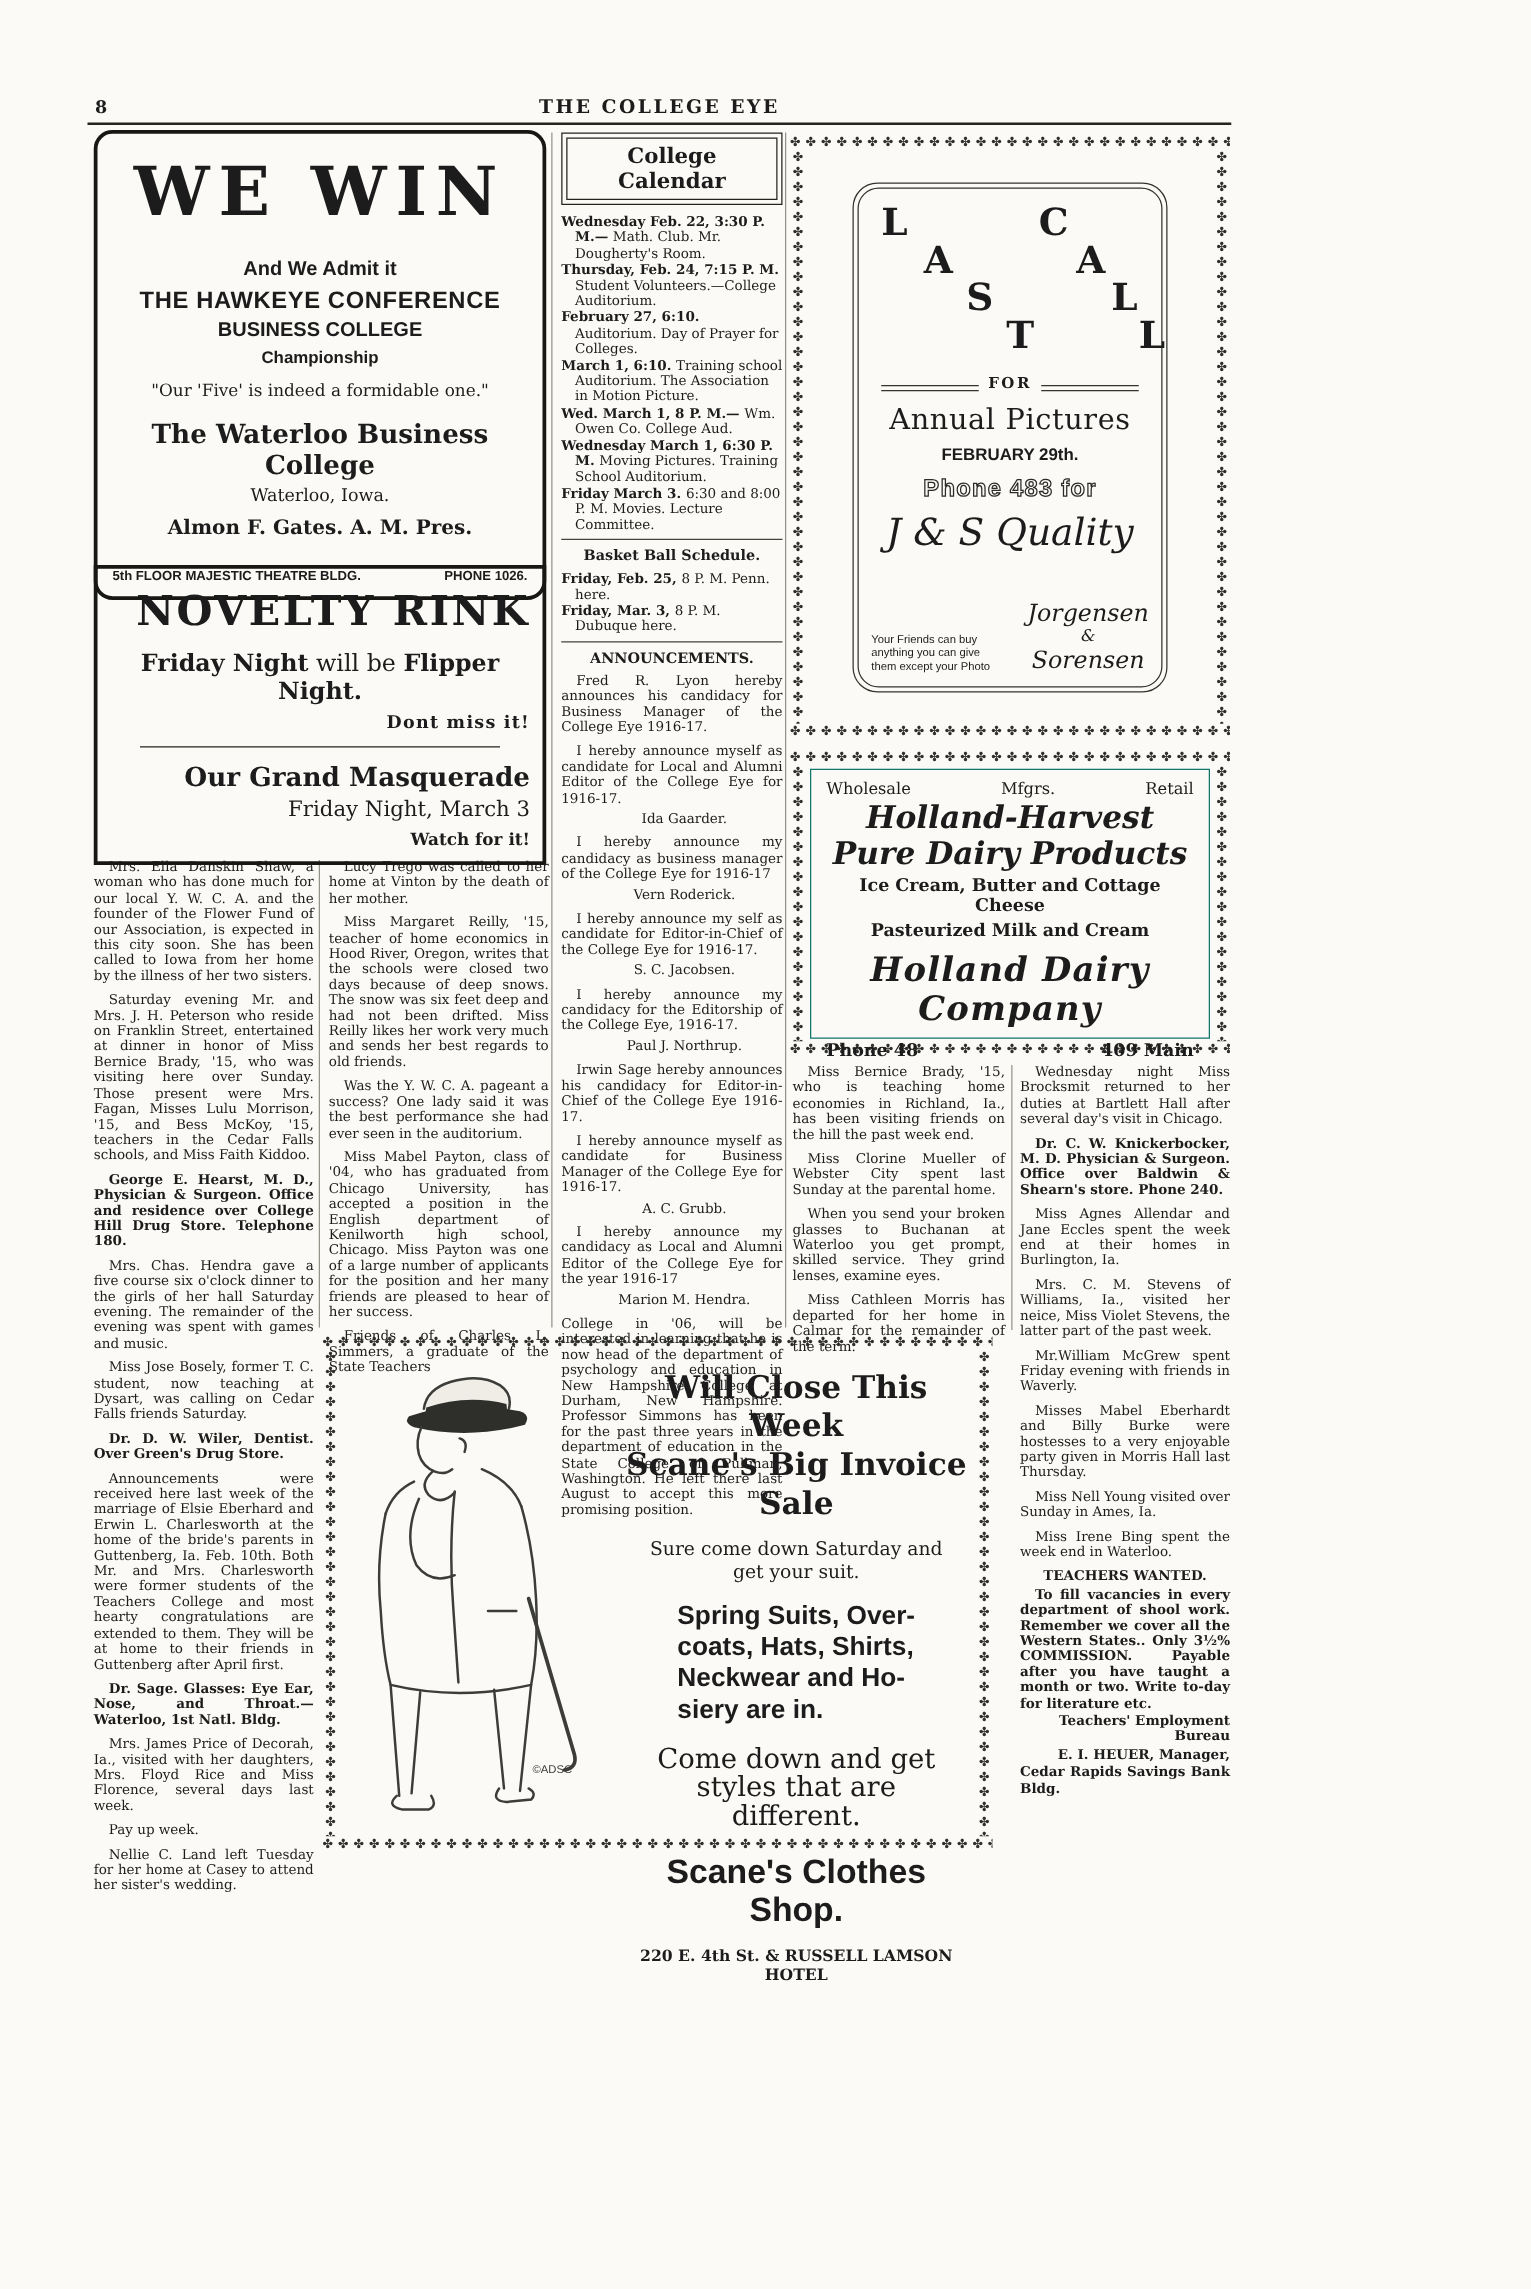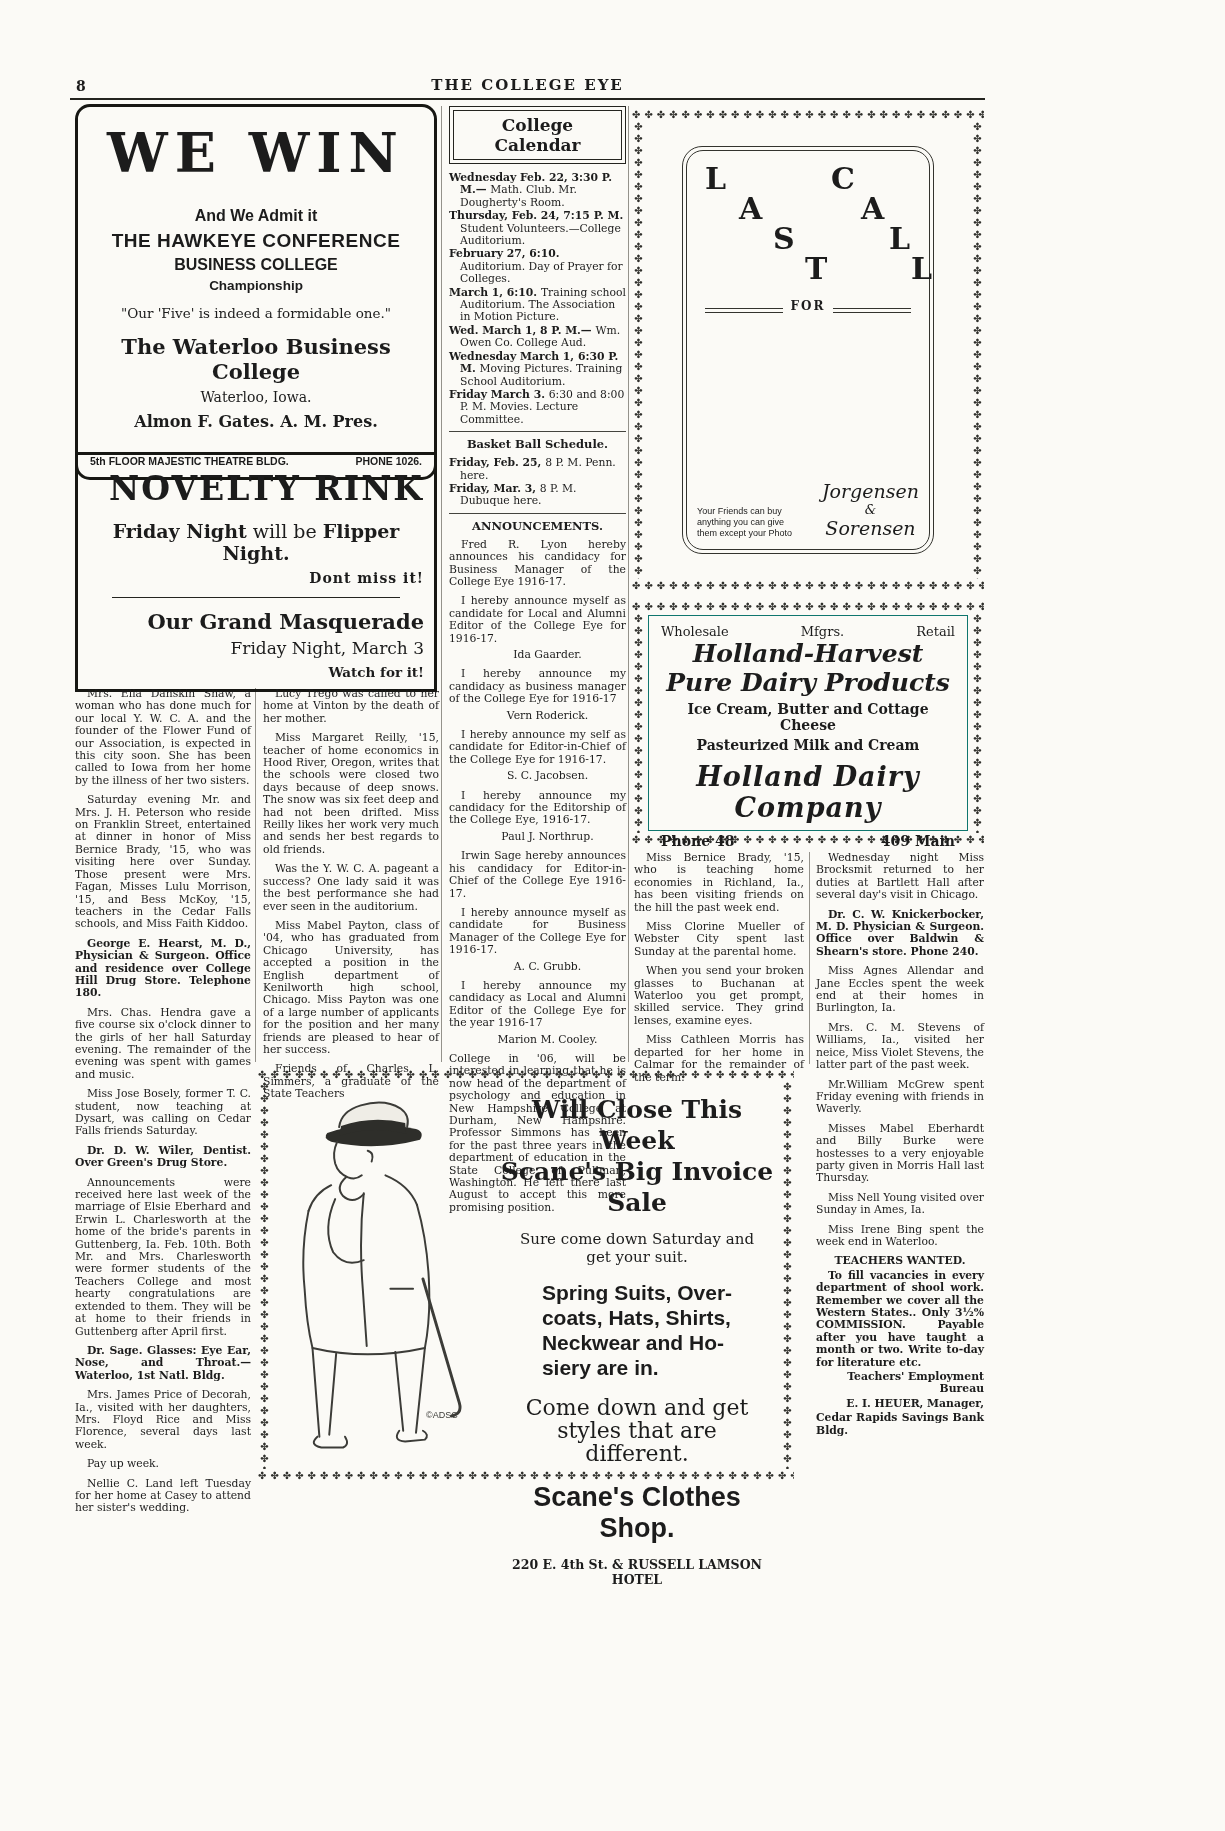--- a/index.html
+++ b/index.html
@@ -191,21 +191,21 @@
         <p class="para">I hereby announce my candidacy as business manager of the College Eye for 1916-17</p>
         <div class="sig">Vern Roderick.</div>
         <p class="para">I hereby announce my self as candidate for Editor-in-Chief of the College Eye for 1916-17.</p>
         <div class="sig">S. C. Jacobsen.</div>
         <p class="para">I hereby announce my candidacy for the Editorship of the College Eye, 1916-17.</p>
         <div class="sig">Paul J. Northrup.</div>
         <p class="para">Irwin Sage hereby announces his candidacy for Editor-in-Chief of the College Eye 1916-17.</p>
         <p class="para">I hereby announce myself as candidate for Business Manager of the College Eye for 1916-17.</p>
         <div class="sig">A. C. Grubb.</div>
         <p class="para">I hereby announce my candidacy as Local and Alumni Editor of the College Eye for the year 1916-17</p>
-        <div class="sig">Marion M. Cooley.</div>
+        <div class="sig">Marion M. Hendra.</div>
       </div>
     <div>
         <p class="para noindent">College in '06, will be interested in learning that he is now head of the department of psychology and education in New Hampshire College at Durham, New Hampshire. Professor Simmons has been for the past three years in the department of education in the State College of Pullman, Washington. He left there last August to accept this more promising position.</p>
       </div>
   </div>
 
   <div class="orn-frame" id="lastcall">
     <div class="orn top">✤✤✤✤✤✤✤✤✤✤✤✤✤✤✤✤✤✤✤✤✤✤✤✤✤✤✤✤✤✤✤✤✤✤✤✤✤✤✤✤✤✤✤✤✤✤✤✤✤✤✤✤✤✤✤✤✤✤✤✤</div>
     <div class="orn bottom">✤✤✤✤✤✤✤✤✤✤✤✤✤✤✤✤✤✤✤✤✤✤✤✤✤✤✤✤✤✤✤✤✤✤✤✤✤✤✤✤✤✤✤✤✤✤✤✤✤✤✤✤✤✤✤✤✤✤✤✤</div>
     <div class="orn left">✤✤✤✤✤✤✤✤✤✤✤✤✤✤✤✤✤✤✤✤✤✤✤✤✤✤✤✤✤✤✤✤✤✤✤✤✤✤✤✤✤✤✤✤✤✤✤✤✤✤✤✤✤✤✤✤✤✤✤✤</div>
@@ -216,20 +216,26 @@
       <span class="lc-letter" style="left:90px;top:74px;">S</span>
       <span class="lc-letter" style="left:122px;top:104px;">T</span>
       <span class="lc-letter" style="left:148px;top:14px;">C</span>
       <span class="lc-letter" style="left:178px;top:44px;">A</span>
       <span class="lc-letter" style="left:206px;top:74px;">L</span>
       <span class="lc-letter" style="left:228px;top:104px;">L</span>
       <div class="lc-for">
         <span class="dline"></span>
         <span>FOR</span>
         <span class="dline"></span>
+      </div>
+      <div class="lc-body">
+        <div class="lc-annual">Annual Pictures</div>
+        <div class="lc-feb">FEBRUARY 29th.</div>
+        <div class="lc-phone">Phone 483 for</div>
+        <div class="lc-jsq">J &amp; S Quality</div>
       </div>
       <div class="lc-bottom">
         <div class="lc-note">Your Friends can buy anything you can give them except your Photo</div>
         <div class="lc-firm">
           <div class="f1">Jorgensen</div>
           <div class="famp">&amp;</div>
           <div class="f2">Sorensen</div>
         </div>
       </div>
     </div>

